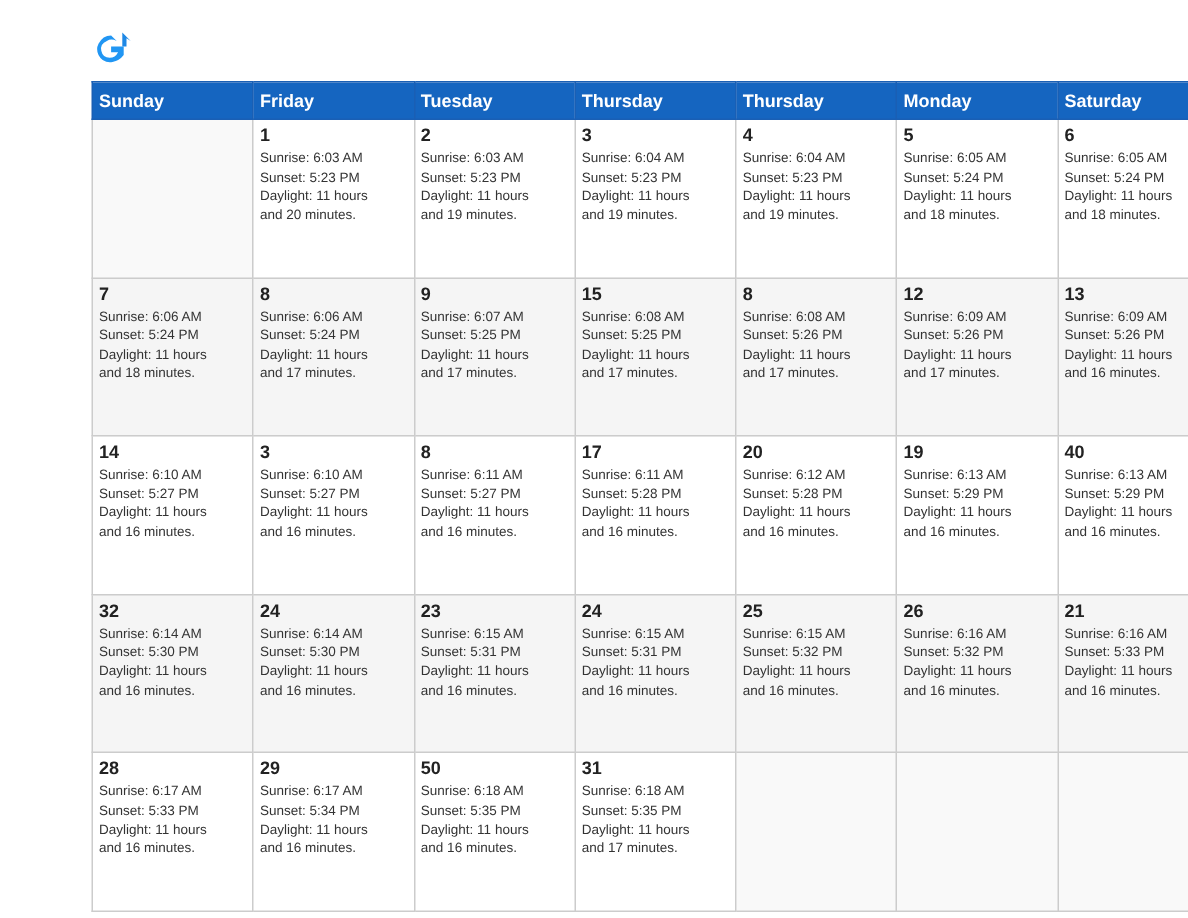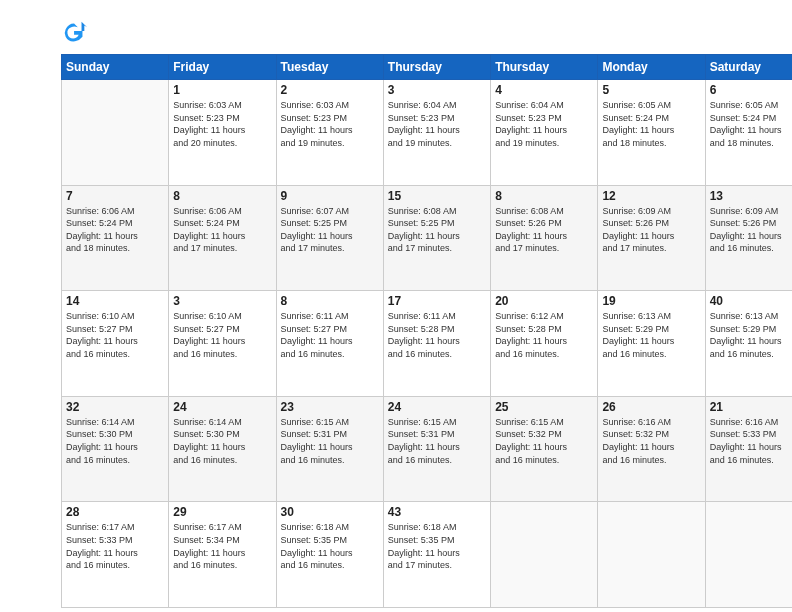--- a/index.html
+++ b/index.html
@@ -345,28 +345,28 @@
 and 16 minutes.</div>
           </td>
           <td>
             <span class="day-num">29</span>
             <div class="day-info" style="white-space: pre-line;">Sunrise: 6:17 AM
 Sunset: 5:34 PM
 Daylight: 11 hours
 and 16 minutes.</div>
           </td>
           <td>
-            <span class="day-num">30</span>
+            <span class="day-num">50</span>
             <div class="day-info" style="white-space: pre-line;">Sunrise: 6:18 AM
 Sunset: 5:35 PM
 Daylight: 11 hours
 and 16 minutes.</div>
           </td>
           <td>
-            <span class="day-num">43</span>
+            <span class="day-num">31</span>
             <div class="day-info" style="white-space: pre-line;">Sunrise: 6:18 AM
 Sunset: 5:35 PM
 Daylight: 11 hours
 and 17 minutes.</div>
           </td>
           <td class="empty-cell"></td>
           <td class="empty-cell"></td>
           <td class="empty-cell"></td>
         </tr>
       </tbody>

